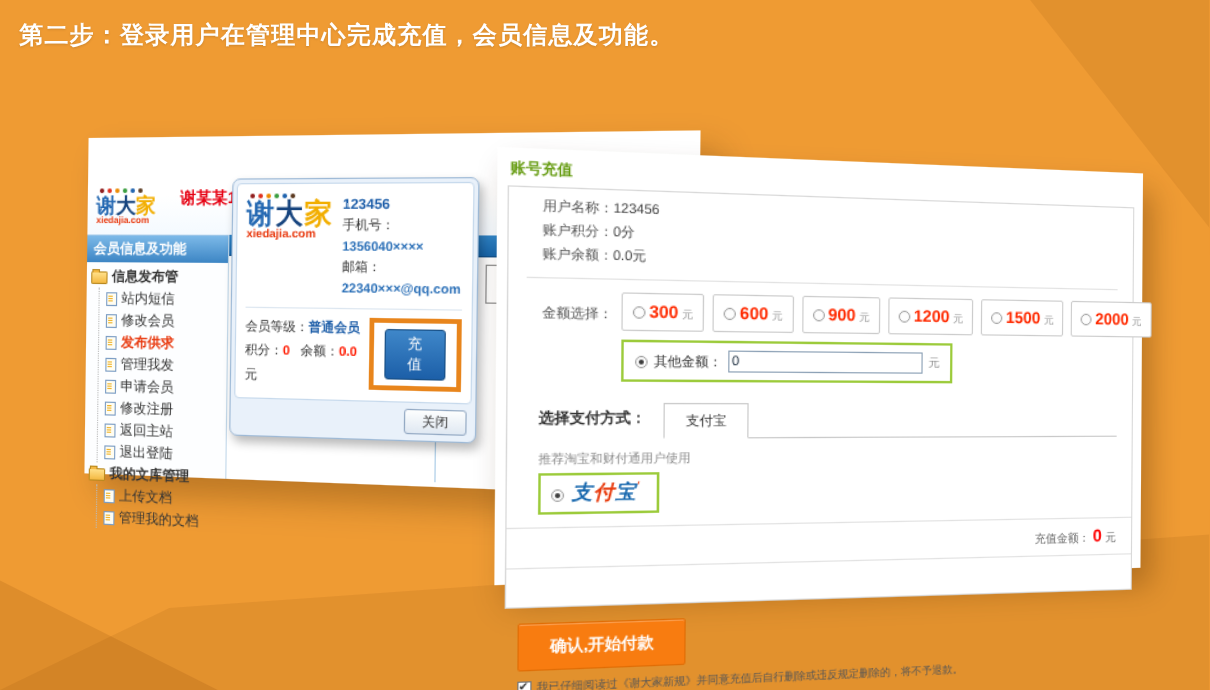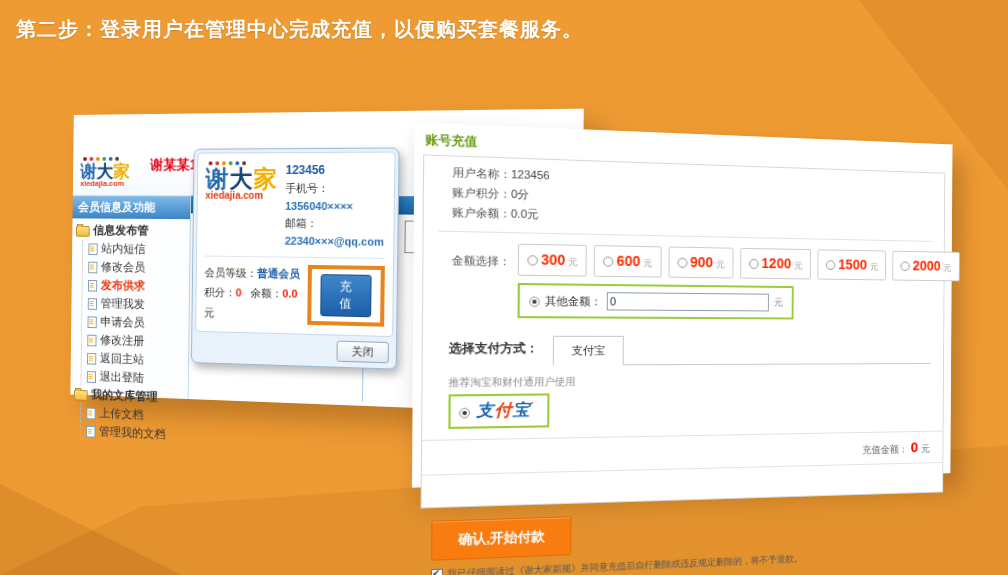--- a/index.html
+++ b/index.html
@@ -157,21 +157,21 @@
   .cb{width:9px;height:9px;flex:none;border:1px solid #777;background:#fff;position:relative;cursor:pointer;}
   .cb::after{content:"\2714";position:absolute;left:0px;top:-2px;font-size:9px;color:#333;}
 </style>
 </head>
 <body>
 
 <div class="wedge wedge-bottom"></div>
 <div class="wedge wedge-bottom2"></div>
 <div class="wedge wedge-topright"></div>
 
-<div class="step-title">第二步：登录用户在管理中心完成充值，以便购买套餐服务。</div>
+<div class="step-title">第二步：登录用户在管理中心完成充值，会员信息及功能。</div>
 
 <div class="left-card">
   <div class="lc-header">
     <div class="logo lc-logo">
       <div class="dots">
         <i class="d1"></i>
           <i class="d2"></i>
           <i class="d3"></i>
           <i class="d4"></i>
           <i class="d5"></i>

